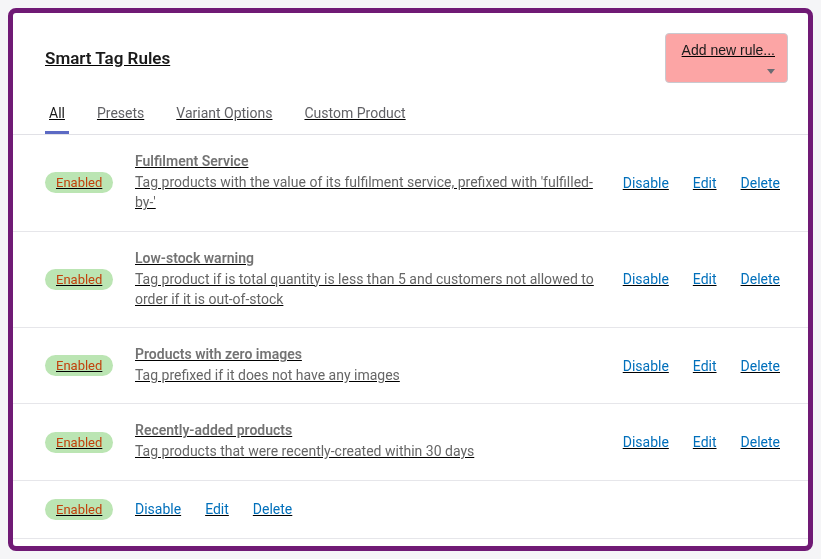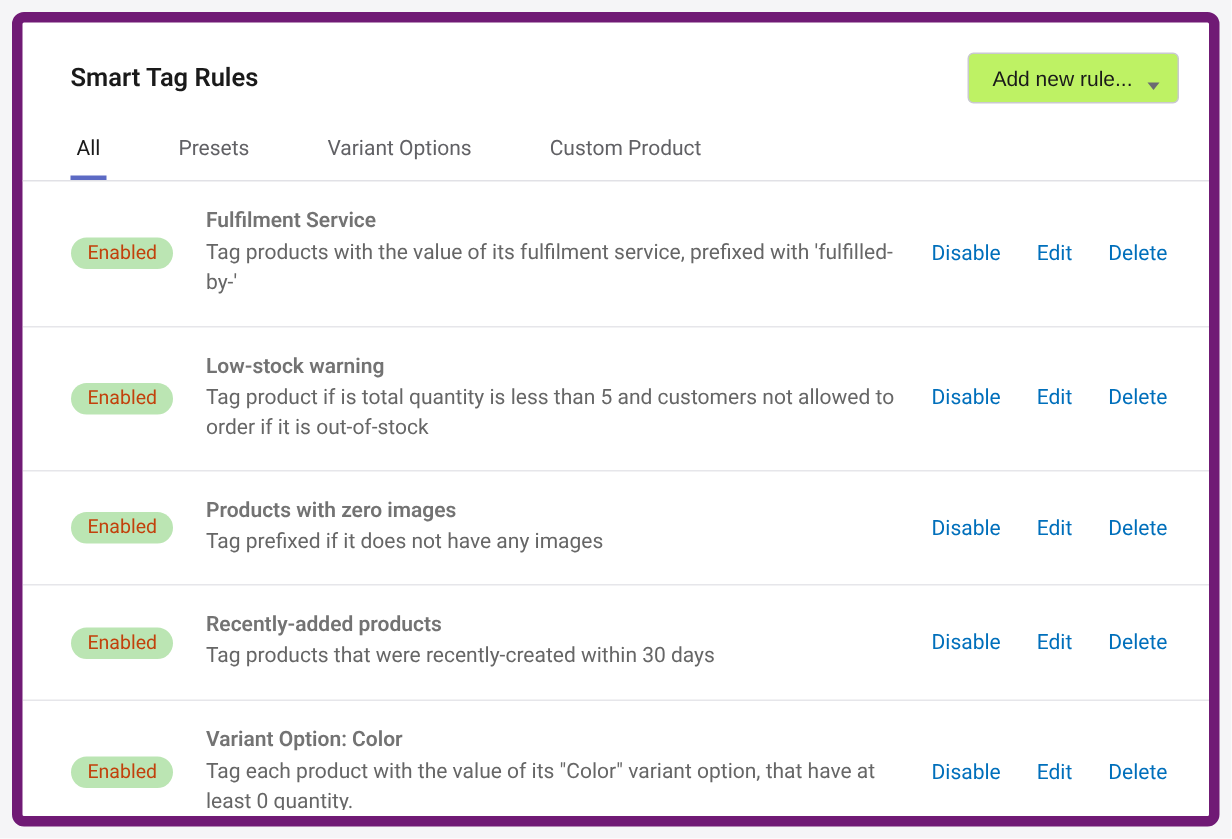--- a/index.html
+++ b/index.html
@@ -10,61 +10,63 @@
     body {
       font-family: -apple-system, BlinkMacSystemFont, "Segoe UI", Roboto, Helvetica, Arial, sans-serif;
       background: #f5f5f7;
       width: 821px;
       height: 559px;
       overflow: hidden;
       padding: 8px;
     }
     .card {
       background: #fff;
-      border: 7px solid #701a75;
+      border: 5px solid #701a75;
       border-radius: 8px;
       height: 100%;
       overflow: hidden;
       position: relative;
+      text-decoration: underline;
     }
     .header {
       display: flex;
       justify-content: space-between;
       align-items: center;
       padding: 20px 20px 16px 32px;
     }
     .title {
       font-size: 17px;
       font-weight: 600;
       color: #1a1a1a;
     }
     .add-button {
       border: 1px solid #c9c9cf;
-      background: #bef264;
+      background: #fca5a5;
       border-radius: 4px;
       padding: 8px 12px 8px 16px;
       font-size: 14px;
       color: #1a1a1a;
       display: flex;
       align-items: flex-end;
       gap: 10px;
       cursor: pointer;
+      flex-direction: column;
     }
     .caret {
       display: inline-block;
       width: 0;
       height: 0;
       border-left: 4px solid transparent;
       border-right: 4px solid transparent;
       border-top: 5px solid #6b6b72;
       margin-top: 1px;
     }
     .tabs {
       display: flex;
-      gap: 44px;
+      gap: 24px;
       padding: 0 32px;
       margin-bottom: 0;
     }
     .tab {
       font-size: 14px;
       color: #616165;
       padding: 6px 4px 13px 4px;
       cursor: pointer;
       position: relative;
     }
@@ -213,24 +215,20 @@
         <div class="actions">
           <a class="action-link">Disable</a>
           <a class="action-link">Edit</a>
           <a class="action-link">Delete</a>
         </div>
       </div>
       <div class="rule-row">
         <div class="status-col">
           <span class="badge-enabled">Enabled</span>
         </div>
-        <div class="rule-info">
-          <div class="rule-title">Variant Option: Color</div>
-          <div class="rule-desc">Tag each product with the value of its "Color" variant option, that have at least 0 quantity.</div>
-        </div>
         <div class="actions">
           <a class="action-link">Disable</a>
           <a class="action-link">Edit</a>
           <a class="action-link">Delete</a>
         </div>
       </div>
       <div class="rule-row"></div>
     </div>
 </div>
 

